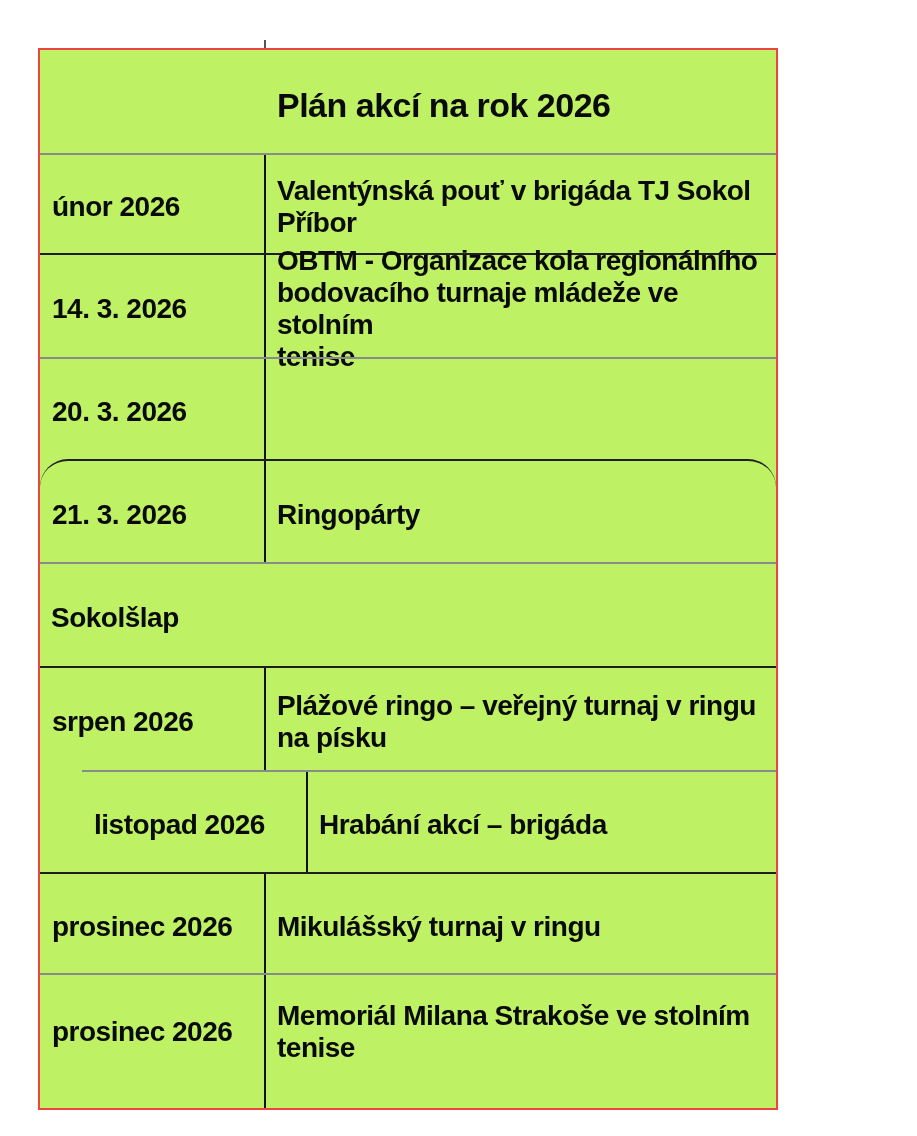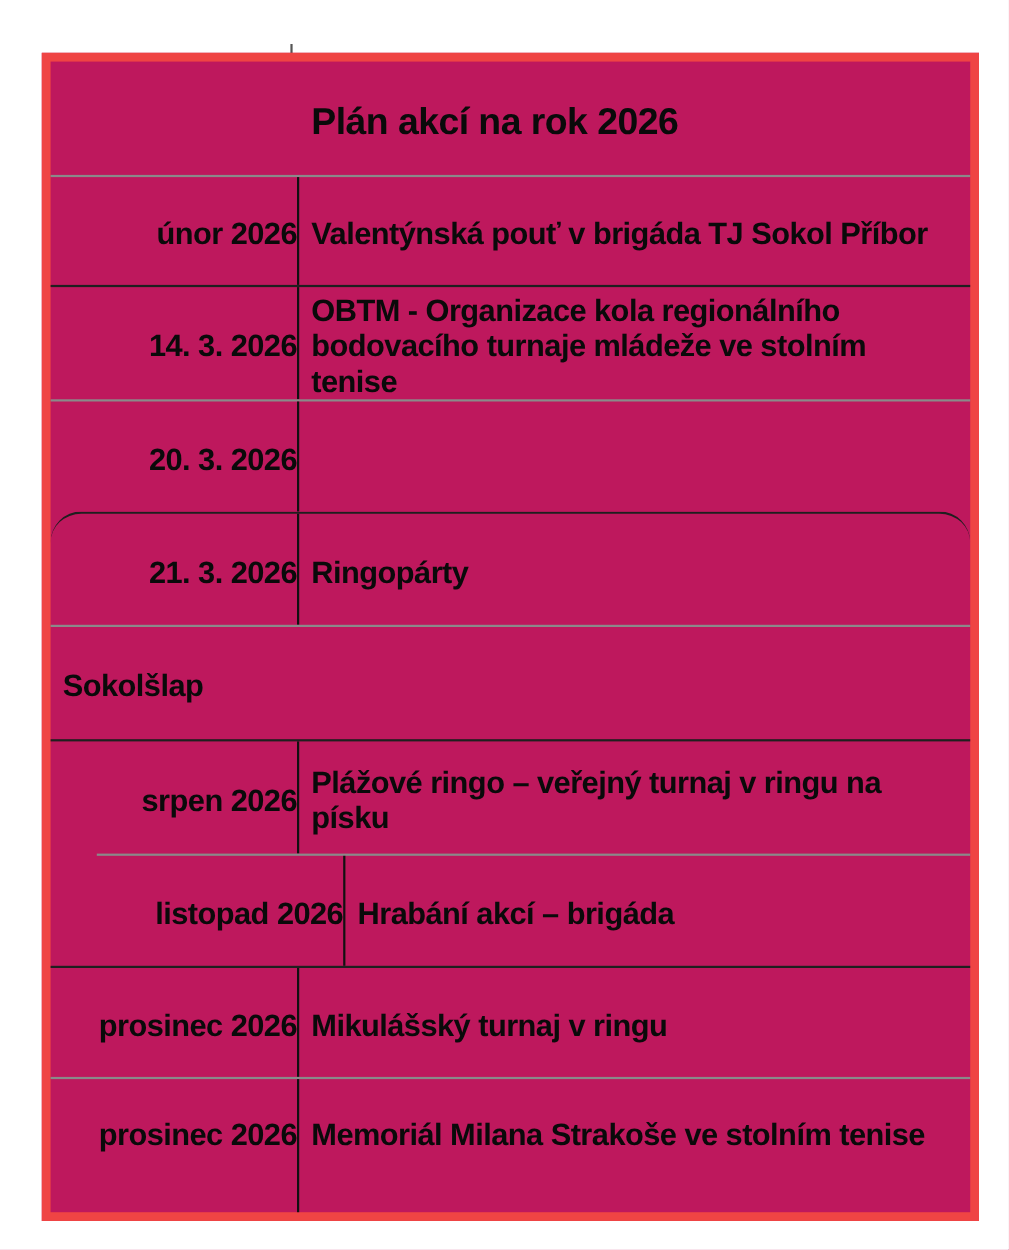--- a/index.html
+++ b/index.html
@@ -13,27 +13,27 @@
     height: 1136px;
     background: #ffffff;
     font-family: "Liberation Sans", "DejaVu Sans", sans-serif;
     color: #0a0a0a;
     overflow: hidden;
   }
   .plan-table {
     position: absolute;
     left: 38px;
     top: 48px;
-    width: 852px;
+    width: 740px;
     height: 1062px;
-    border: 8px solid #ef4444;
+    border: 2px solid #ef4444;
     box-sizing: border-box;
     display: flex;
     flex-direction: column;
-    background: #be185d;
+    background: #bef264;
   }
   .title-row {
     height: 103px;
     box-sizing: border-box;
     display: flex;
     align-items: center;
     padding-left: 237px;
     padding-top: 8px;
   }
   .title-text {
@@ -59,21 +59,20 @@
   .row-9 { flex: 1; }
   .date-cell {
     width: 226px;
     box-sizing: border-box;
     border-right: 2px solid #111111;
     display: flex;
     align-items: center;
     padding-left: 12px;
     padding-top: 6px;
     flex-shrink: 0;
-    justify-content: flex-end;
   }
   .event-cell {
     flex: 1;
     box-sizing: border-box;
     display: flex;
     align-items: center;
     padding-left: 11px;
     padding-right: 8px;
     padding-top: 6px;
   }

